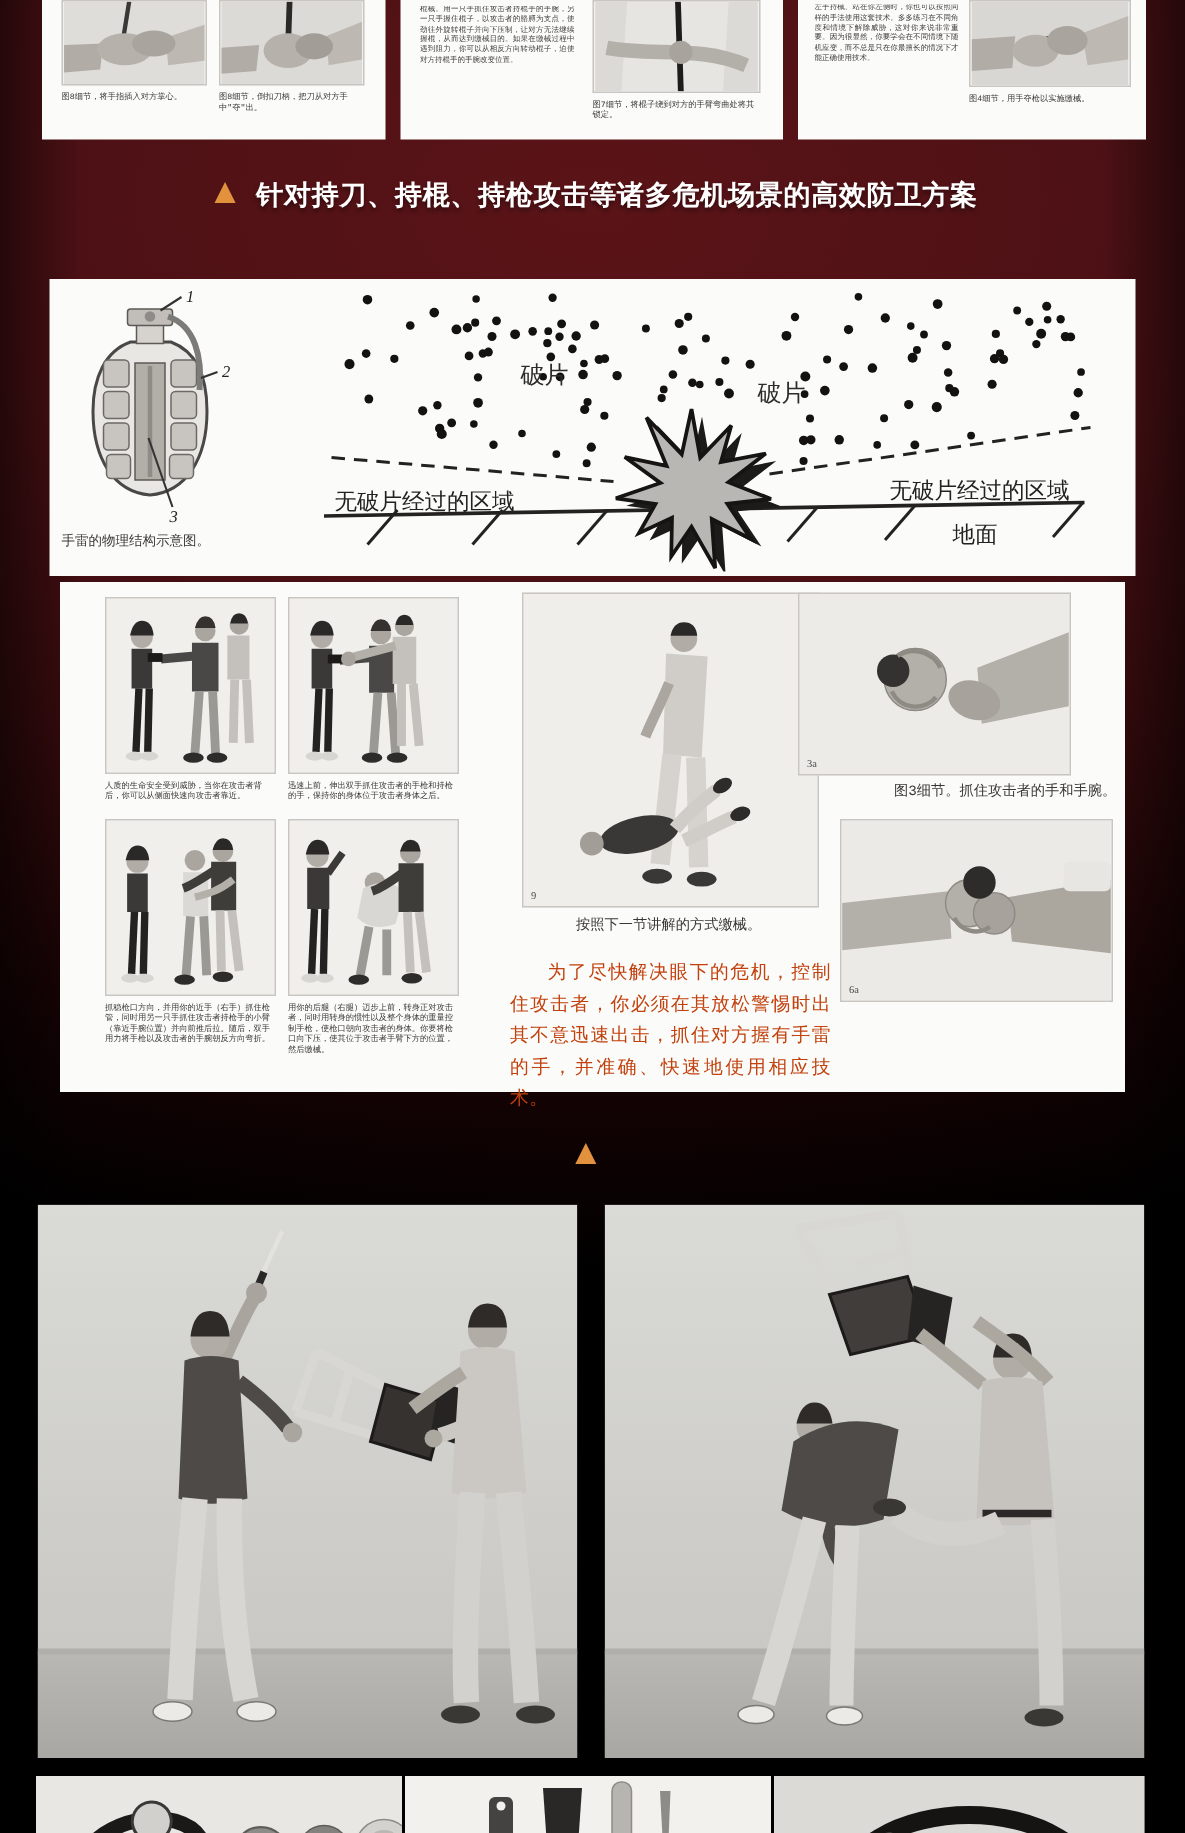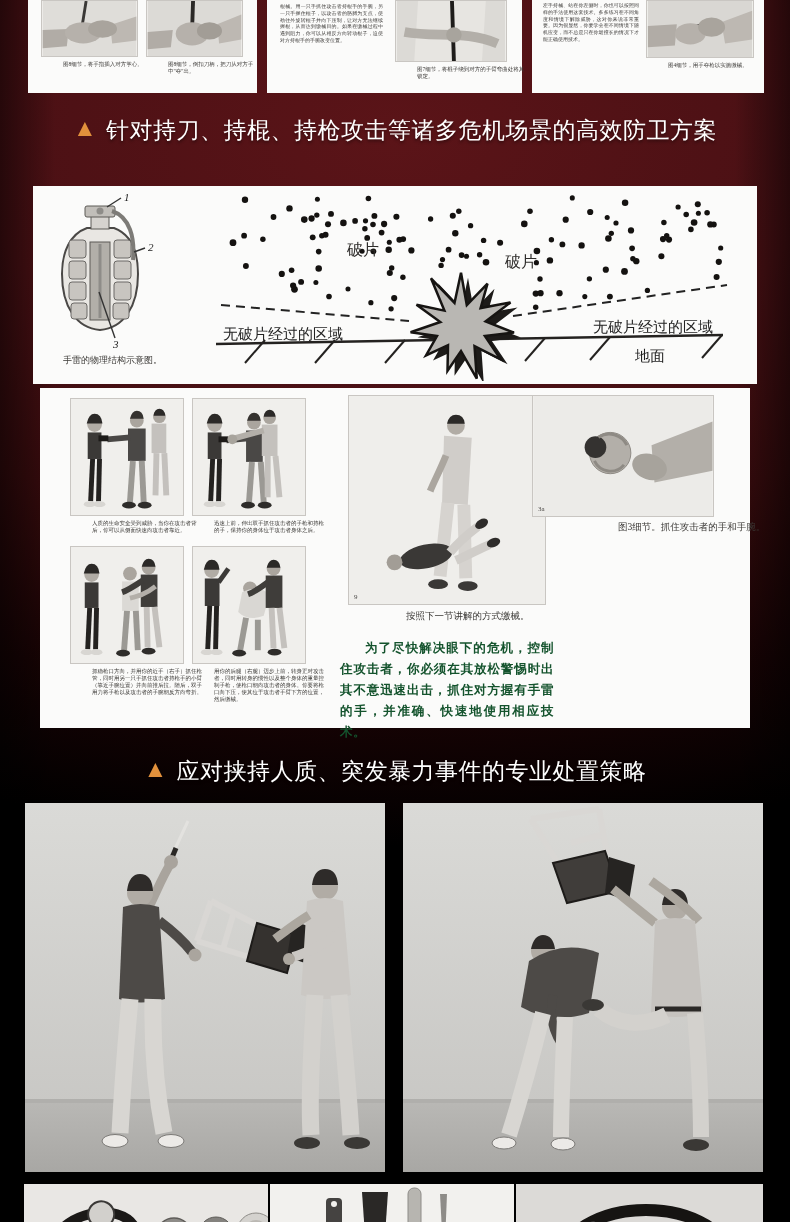--- a/index.html
+++ b/index.html
@@ -7,31 +7,31 @@
     position:relative;width:790px;height:1222px;overflow:hidden;
     font-family:"Liberation Sans",sans-serif;
     background:
       linear-gradient(90deg, rgba(0,0,0,.5) 0%, rgba(0,0,0,0) 7%, rgba(0,0,0,0) 93%, rgba(0,0,0,.5) 100%),
       radial-gradient(150% 62% at 50% 11%, #5b1418 0%, #4a1014 36%, #370b0d 55%, #170304 76%, #000 94%);
     background-color:#000;
   }
   .panel{position:absolute;background:#fbfbfa;}
   .ph{position:absolute;background:#f2f1ee;border:1px solid #c9c6c2;box-sizing:border-box;overflow:hidden;}
   .ph svg{display:block;width:100%;height:100%;}
-  .cap{position:absolute;font-family:Liberation Serif, serif;color:#3a3835;margin-left:22px;}
+  .cap{position:absolute;font-family:Liberation Mono, monospace;color:#3a3835;}
   .tinytext{font-family:"Liberation Serif",serif;color:#3f3d3b;font-size:5px;line-height:6.8px;text-align:justify;overflow:hidden;}
   .cap5{font-size:5.5px;line-height:7px;}
   .cap9{font-size:9.5px;line-height:13px;padding-left:36px;}
   .banner{position:absolute;left:0;width:790px;height:52px;display:flex;align-items:center;justify-content:center;}
   .banner .tri{color:#e2913c;font-size:24px;margin-right:9px;transform:translateY(-2px);}
-  .banner .txt{color:#fff;font-size:23px;font-weight:400;letter-spacing:.5px;text-shadow:0 2px 3px rgba(0,0,0,.45);white-space:nowrap;}
+  .banner .txt{color:#fff;font-size:18px;font-weight:700;letter-spacing:.5px;text-shadow:0 2px 3px rgba(0,0,0,.45);white-space:nowrap;}
   .tag{position:absolute;font-family:"Liberation Serif",serif;font-size:7px;color:#4a4846;left:5px;bottom:3px;}
   .photo-big{position:absolute;overflow:hidden;}
   .photo-big svg{display:block;width:100%;height:100%;}
-  .para{position:absolute;font-family:"Liberation Serif",serif;font-weight:700;color:#14532d;
+  .para{position:absolute;font-family:"Liberation Serif",serif;font-weight:400;color:#c2410c;
         font-size:12.5px;line-height:21px;text-indent:2em;text-align:justify;letter-spacing:.4px;}
   .strip{position:absolute;top:1184px;height:38px;overflow:hidden;background:#e9e7e4;}
   .strip svg{display:block;width:100%;}
 </style>
 </head>
 <body>
 
 <div class="stage">
 
   <div class="panel" style="left:28px;top:0;width:229px;height:93px;">
@@ -410,25 +410,37 @@
         <ellipse cx="118" cy="72" rx="18" ry="13" fill="#a7a39c" transform="rotate(18 118 72)"></ellipse>
         <circle cx="78" cy="58" r="21" fill="#b3afa9" stroke="#8e8a84"></circle>
         <circle cx="63" cy="52" r="11" fill="#343230"></circle>
         <path d="M66,42 A20 20 0 0 1 95,50" stroke="#8e8a84" stroke-width="3" fill="none"></path>
         <path d="M62,66 A18 18 0 0 0 92,70" stroke="#8e8a84" stroke-width="3" fill="none"></path>
         </svg>
       <span class="tag">3a</span>
     </div>
     <div class="cap cap9" style="left:520px;top:133px;width:186px;">图3细节。抓住攻击者的手和手腕。</div>
 
+    <div class="ph" style="left:520px;top:158px;width:182px;height:122px;">
+      <svg viewBox="0 0 182 122">
+          <rect width="182" height="122" fill="#eceae7"></rect>
+        <path d="M0,56 L72,48 L74,80 L0,88 Z" fill="#b3afa9"></path>
+        <path d="M182,40 L112,52 L115,82 L182,90 Z" fill="#aba79f"></path>
+        <rect x="150" y="28" width="32" height="20" rx="4" fill="#e8e6e2"></rect>
+        <circle cx="86" cy="56" r="16" fill="#b3afa9" stroke="#8e8a84"></circle>
+        <circle cx="103" cy="63" r="14" fill="#a7a39c" stroke="#8e8a84"></circle>
+        <circle cx="93" cy="42" r="11" fill="#2e2c2a"></circle>
+        <path d="M76,66 A16 16 0 0 0 100,72" stroke="#8e8a84" stroke-width="3" fill="none"></path>
+        </svg>
+      <span class="tag">6a</span>
+    </div>
   </div>
 
   <div class="banner" style="top:745px;">
     <span class="tri">▲</span>
-    <span class="txt">应对挟持人质、突发暴力事件的专业处置策略</span>
   </div>
 
   <div class="photo-big" style="left:25px;top:803px;width:360px;height:369px;">
     <svg viewBox="0 0 360 369">
       <defs>
         <linearGradient id="skyL" x1="0" y1="0" x2="0" y2="1">
             <stop offset="0" stop-color="#dadad7"></stop>
             <stop offset="1" stop-color="#c5c4c1"></stop>
           </linearGradient>
         <linearGradient id="gndL" x1="0" y1="0" x2="0" y2="1">

